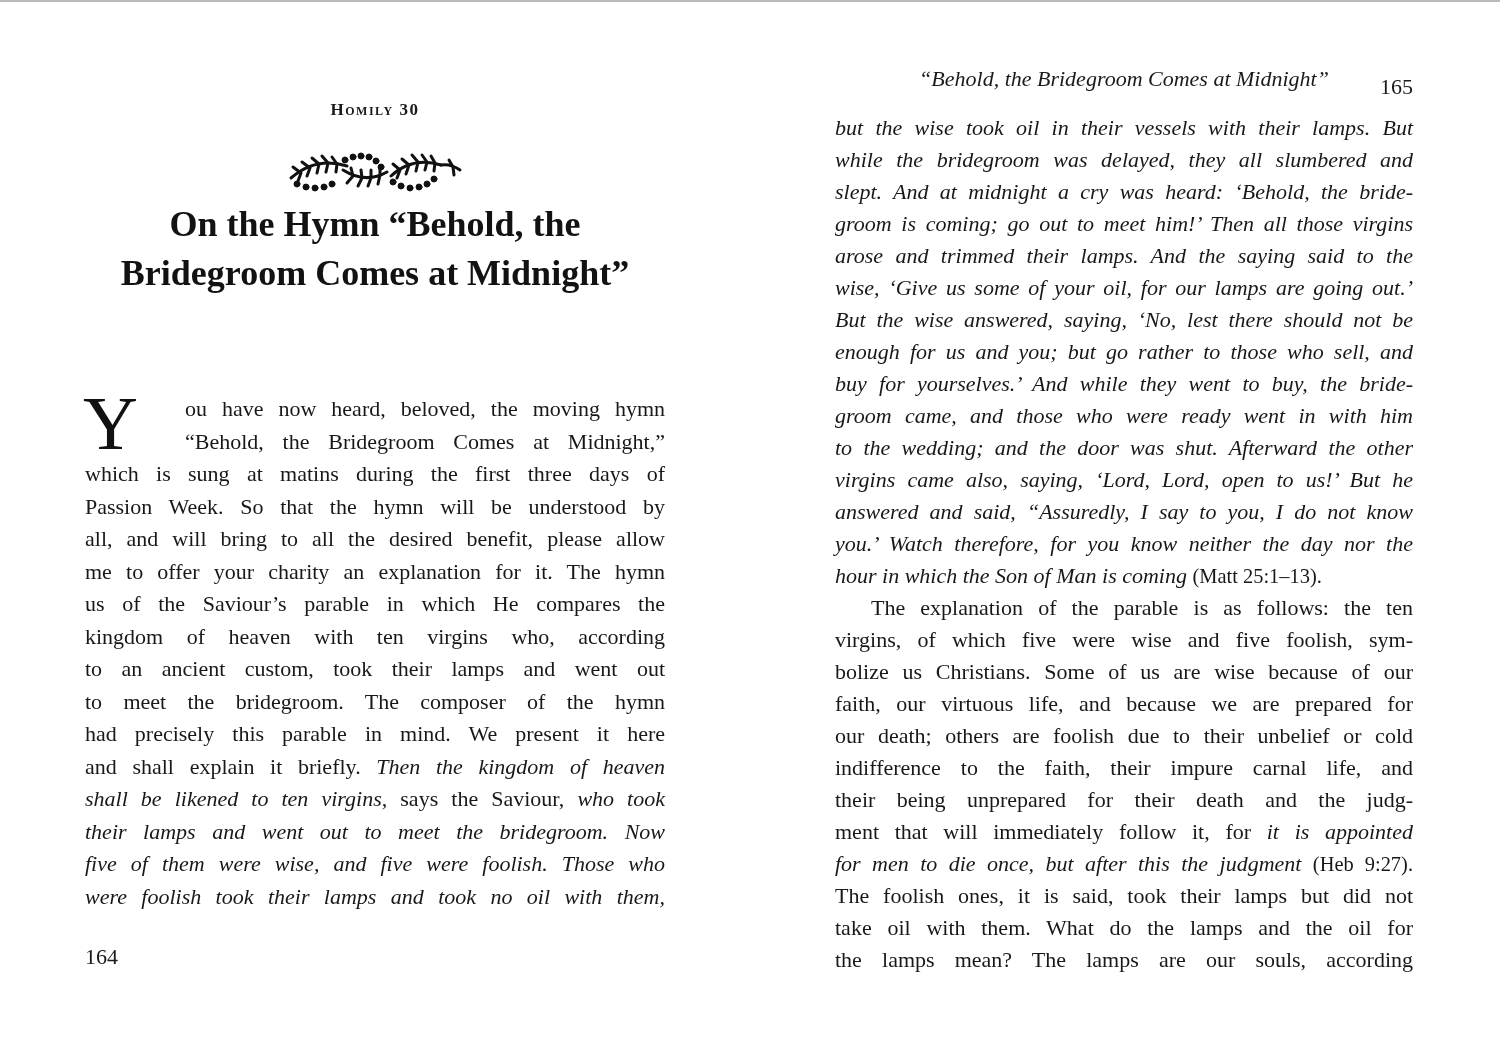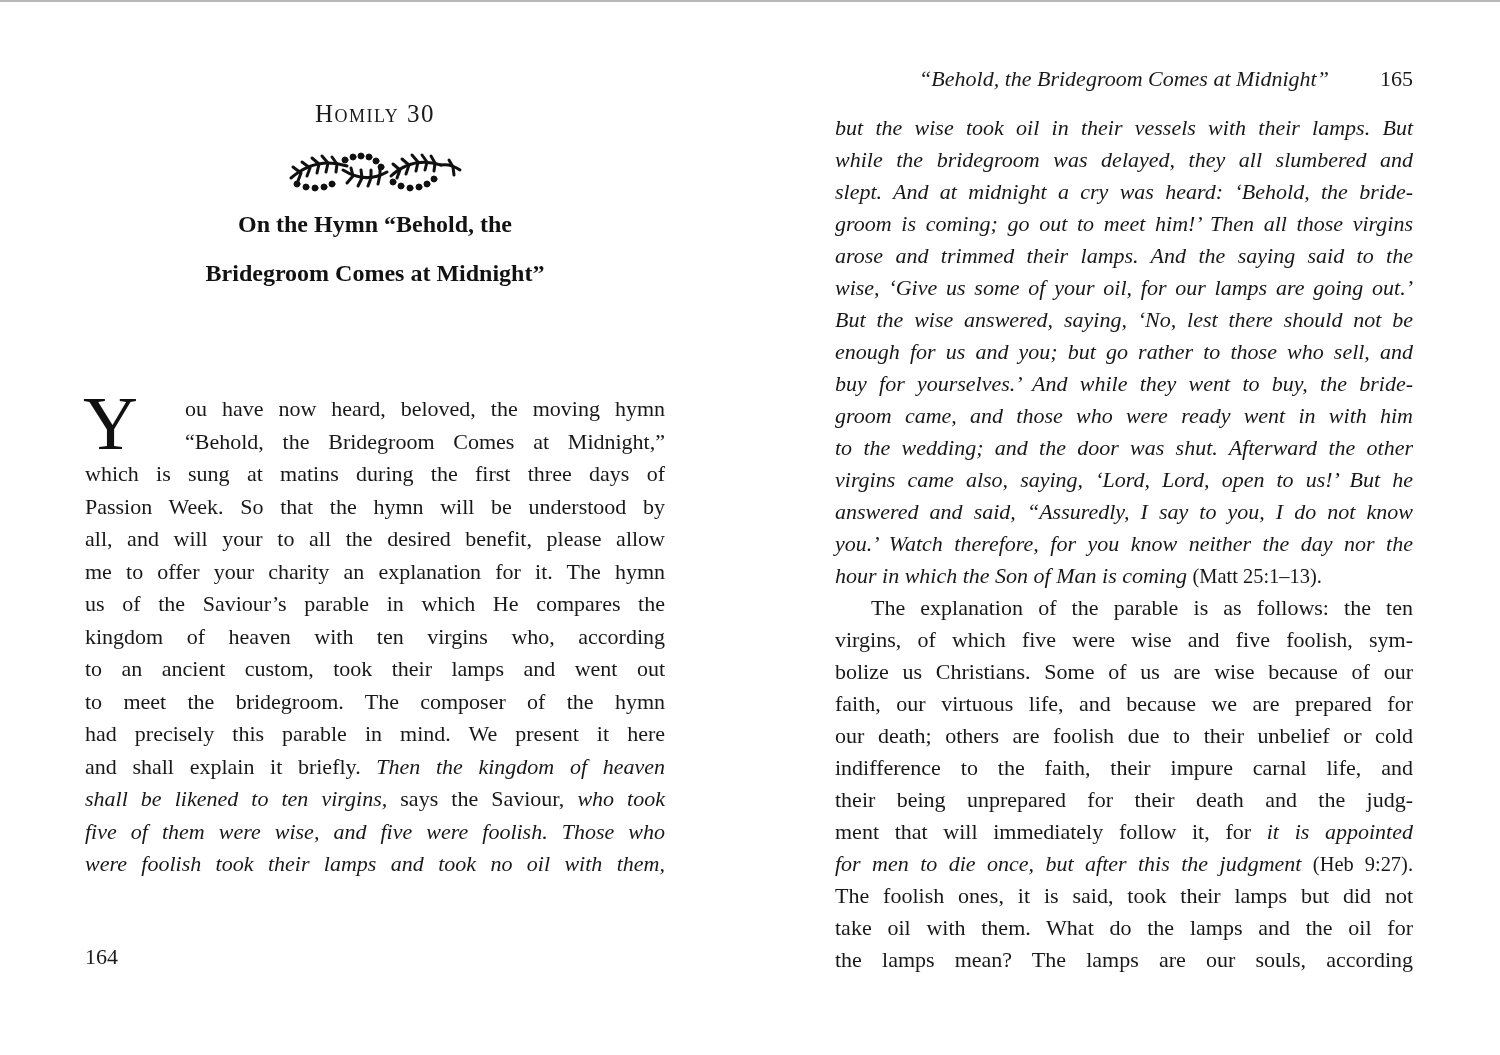--- a/index.html
+++ b/index.html
@@ -27,35 +27,36 @@
     top: 0;
   }
   .page-left  { left: 85px;  width: 580px; height: 1055px; }
   .page-right { left: 835px; width: 578px; height: 889px; }
 
   .chapter-heading {
     position: absolute;
     top: 100px; left: 0; width: 100%;
     text-align: center;
     font-variant: small-caps;
-    font-size: 25px;
+    font-size: 17px;
     letter-spacing: 1.5px;
     color: #1a1a1a;
+    font-weight: bold;
   }
   .ornament-wrap {
     position: absolute;
     top: 146px; left: 0; width: 100%;
     text-align: center;
   }
   .chapter-title {
     position: absolute;
     top: 200px; left: 0; width: 100%;
     text-align: center;
     font-weight: bold;
-    font-size: 24px;
+    font-size: 36px;
     line-height: 49px;
     color: #121212;
   }
   .body-lines {
     position: absolute;
     left: 0;
   }
   .page-left  .body-lines { top: 393px; width: 580px; }
   .page-right .body-lines { top: 112px; width: 578px; }
 
@@ -96,21 +97,21 @@
     height: 30px;
   }
   .running-header {
     width: 100%;
     text-align: center;
     font-style: italic;
     font-size: 22px;
     color: #1a1a1a;
   }
   .page-number-right {
-    top: 0; right: 0;
+    top: 8px; right: 0;
     text-align: right;
   }
   .ornament-svg { display: inline-block; }
 </style>
 </head>
 <body>
 
 <div class="spread">
   <div class="scan-edge-top"></div>
 
@@ -169,29 +170,30 @@
       <div>On the Hymn “Behold, the</div>
       <div>Bridegroom Comes at Midnight”</div>
     </div>
 
     <div class="body-lines">
       <div class="drop-cap">Y</div>
     <div class="line dc"><span>ou have now heard, beloved, the moving hymn</span></div>
         <div class="line dc"><span>“Behold, the Bridegroom Comes at Midnight,”</span></div>
         <div class="line"><span>which is sung at matins during the first three days of</span></div>
         <div class="line"><span>Passion Week. So that the hymn will be understood by</span></div>
-        <div class="line"><span>all, and will your to all the desired benefit, please allow</span></div>
+        <div class="line"><span>all, and will bring to all the desired benefit, please allow</span></div>
         <div class="line"><span>me to offer your charity an explanation for it. The hymn</span></div>
         <div class="line"><span>us of the Saviour’s parable in which He compares the</span></div>
         <div class="line"><span>kingdom of heaven with ten virgins who, according</span></div>
         <div class="line"><span>to an ancient custom, took their lamps and went out</span></div>
         <div class="line"><span>to meet the bridegroom. The composer of the hymn</span></div>
         <div class="line"><span>had precisely this parable in mind. We present it here</span></div>
         <div class="line"><span>and shall explain it briefly. </span><span class="it">Then the kingdom of heaven</span></div>
         <div class="line"><span class="it">shall be likened to ten virgins, </span><span>says the Saviour, </span><span class="it">who took</span></div>
+        <div class="line"><span class="it">their lamps and went out to meet the bridegroom. Now</span></div>
         <div class="line"><span class="it">five of them were wise, and five were foolish. Those who</span></div>
         <div class="line"><span class="it">were foolish took their lamps and took no oil with them,</span></div>
       </div>
 
     <div class="page-number page-number-left">164</div>
   </div>
 
   <div class="page page-right">
     <div class="running-header-row">
       <div class="running-header">“Behold, the Bridegroom Comes at Midnight”</div>

